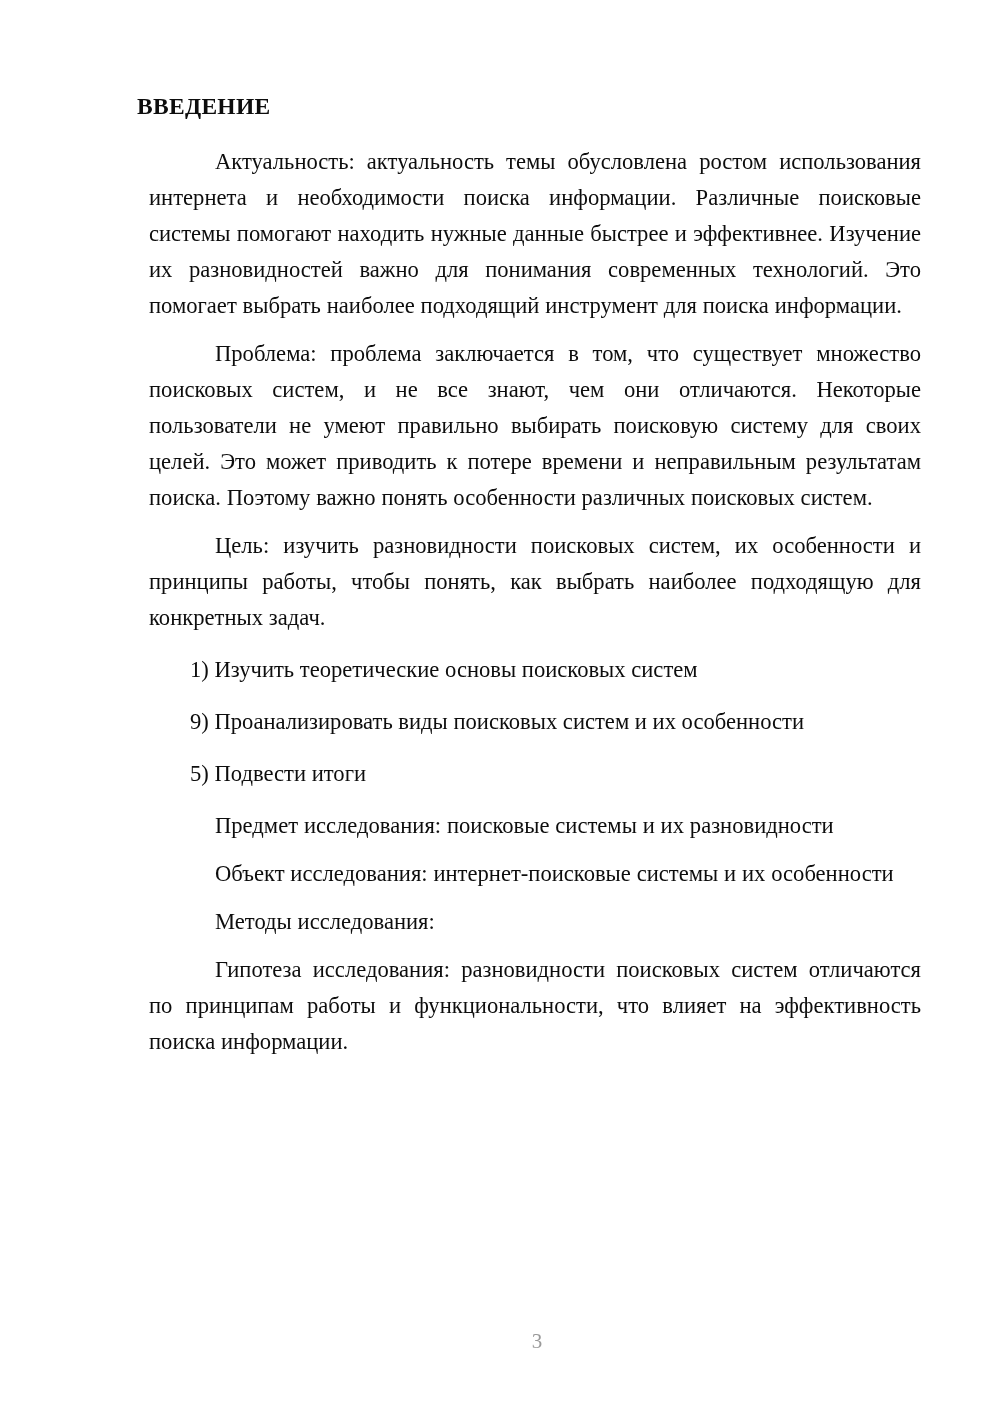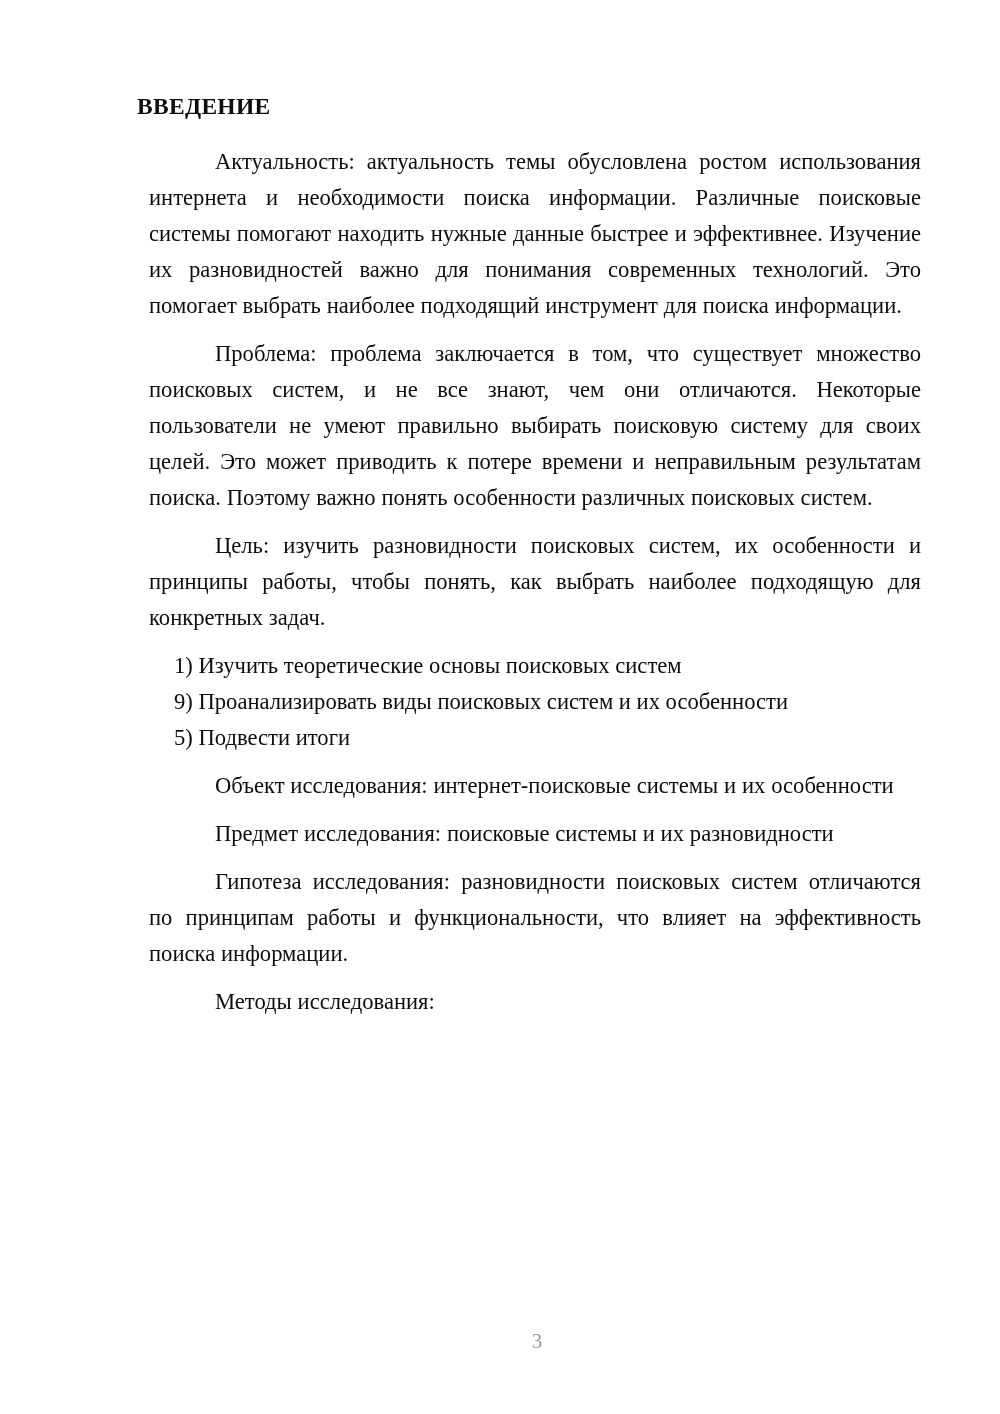--- a/index.html
+++ b/index.html
@@ -52,21 +52,21 @@
     hyphens: none;
     word-spacing: 0.2px;
   }
 
   .list-item {
     font-size: 22.6px;
     line-height: 36px;
     text-align: justify;
     text-align-last: left;
     text-indent: 37px;
-    margin: 0;
+    margin: 16px;
   }
 
   .page-number {
     position: absolute;
     left: 0;
     top: 1327px;
     width: 1000px;
     padding-left: 74px;
     box-sizing: border-box;
     text-align: center;
@@ -92,24 +92,24 @@
 
 
     <p class="list-item">1) Изучить теоретические основы поисковых систем</p>
 
     <p class="list-item">9) Проанализировать виды поисковых систем и их особенности</p>
 
 
 
     <p class="list-item">5) Подвести итоги</p>
 
+    <p class="para">Предмет исследования: поисковые системы и их разновидности</p>
+
     <p class="para">Объект исследования: интернет-поисковые системы и их особенности</p>
 
-    <p class="para">Предмет исследования: поисковые системы и их разновидности</p>
+    <p class="para">Методы исследования:</p>
 
     <p class="para">Гипотеза исследования: разновидности поисковых систем отличаются по принципам работы и функциональности, что влияет на эффективность поиска информации.</p>
-
-    <p class="para">Методы исследования:</p>
 
   </div>
 
   <div class="page-number">3</div>
 </div>
 
 </body></html>

